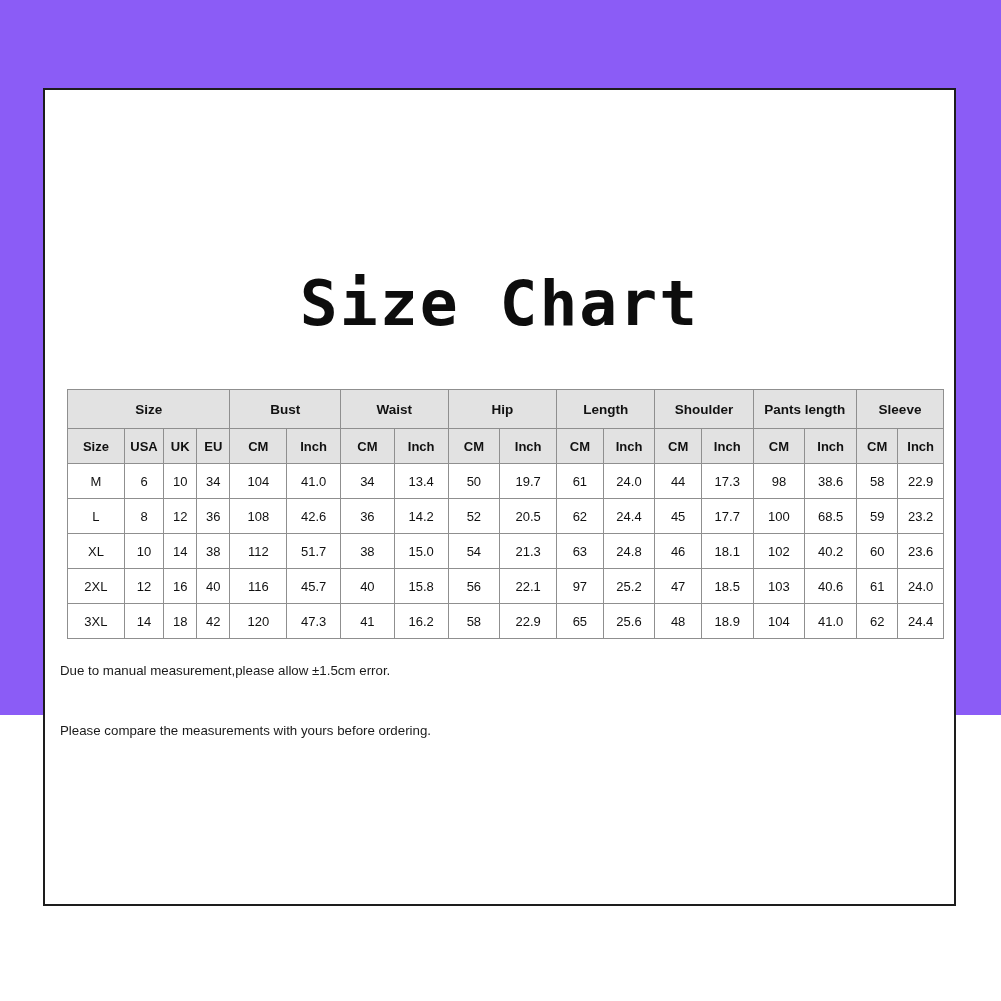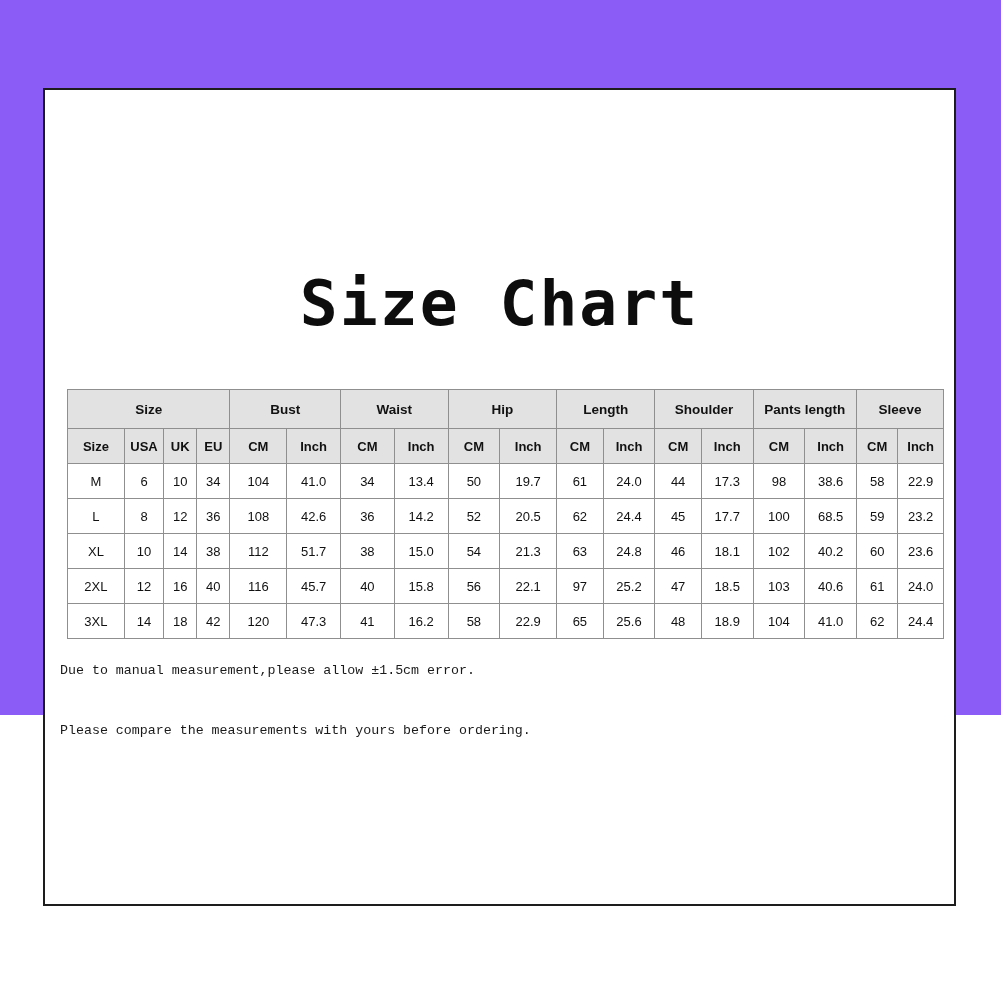--- a/index.html
+++ b/index.html
@@ -85,21 +85,21 @@
     height: 32px;
   }
   tbody td.size-cell {
     font-size: 13px;
   }
   .notes {
     position: absolute;
     left: 15px;
     top: 531px;
     width: 860px;
-    font-family: Liberation Mono, monospace;
+    font-family: Liberation Sans, sans-serif;
     font-size: 13.3px;
     line-height: 20px;
     color: #1a1a1a;
     white-space: pre;
   }
   .notes div { white-space: pre; }
 </style>
 </head>
 <body>
 

